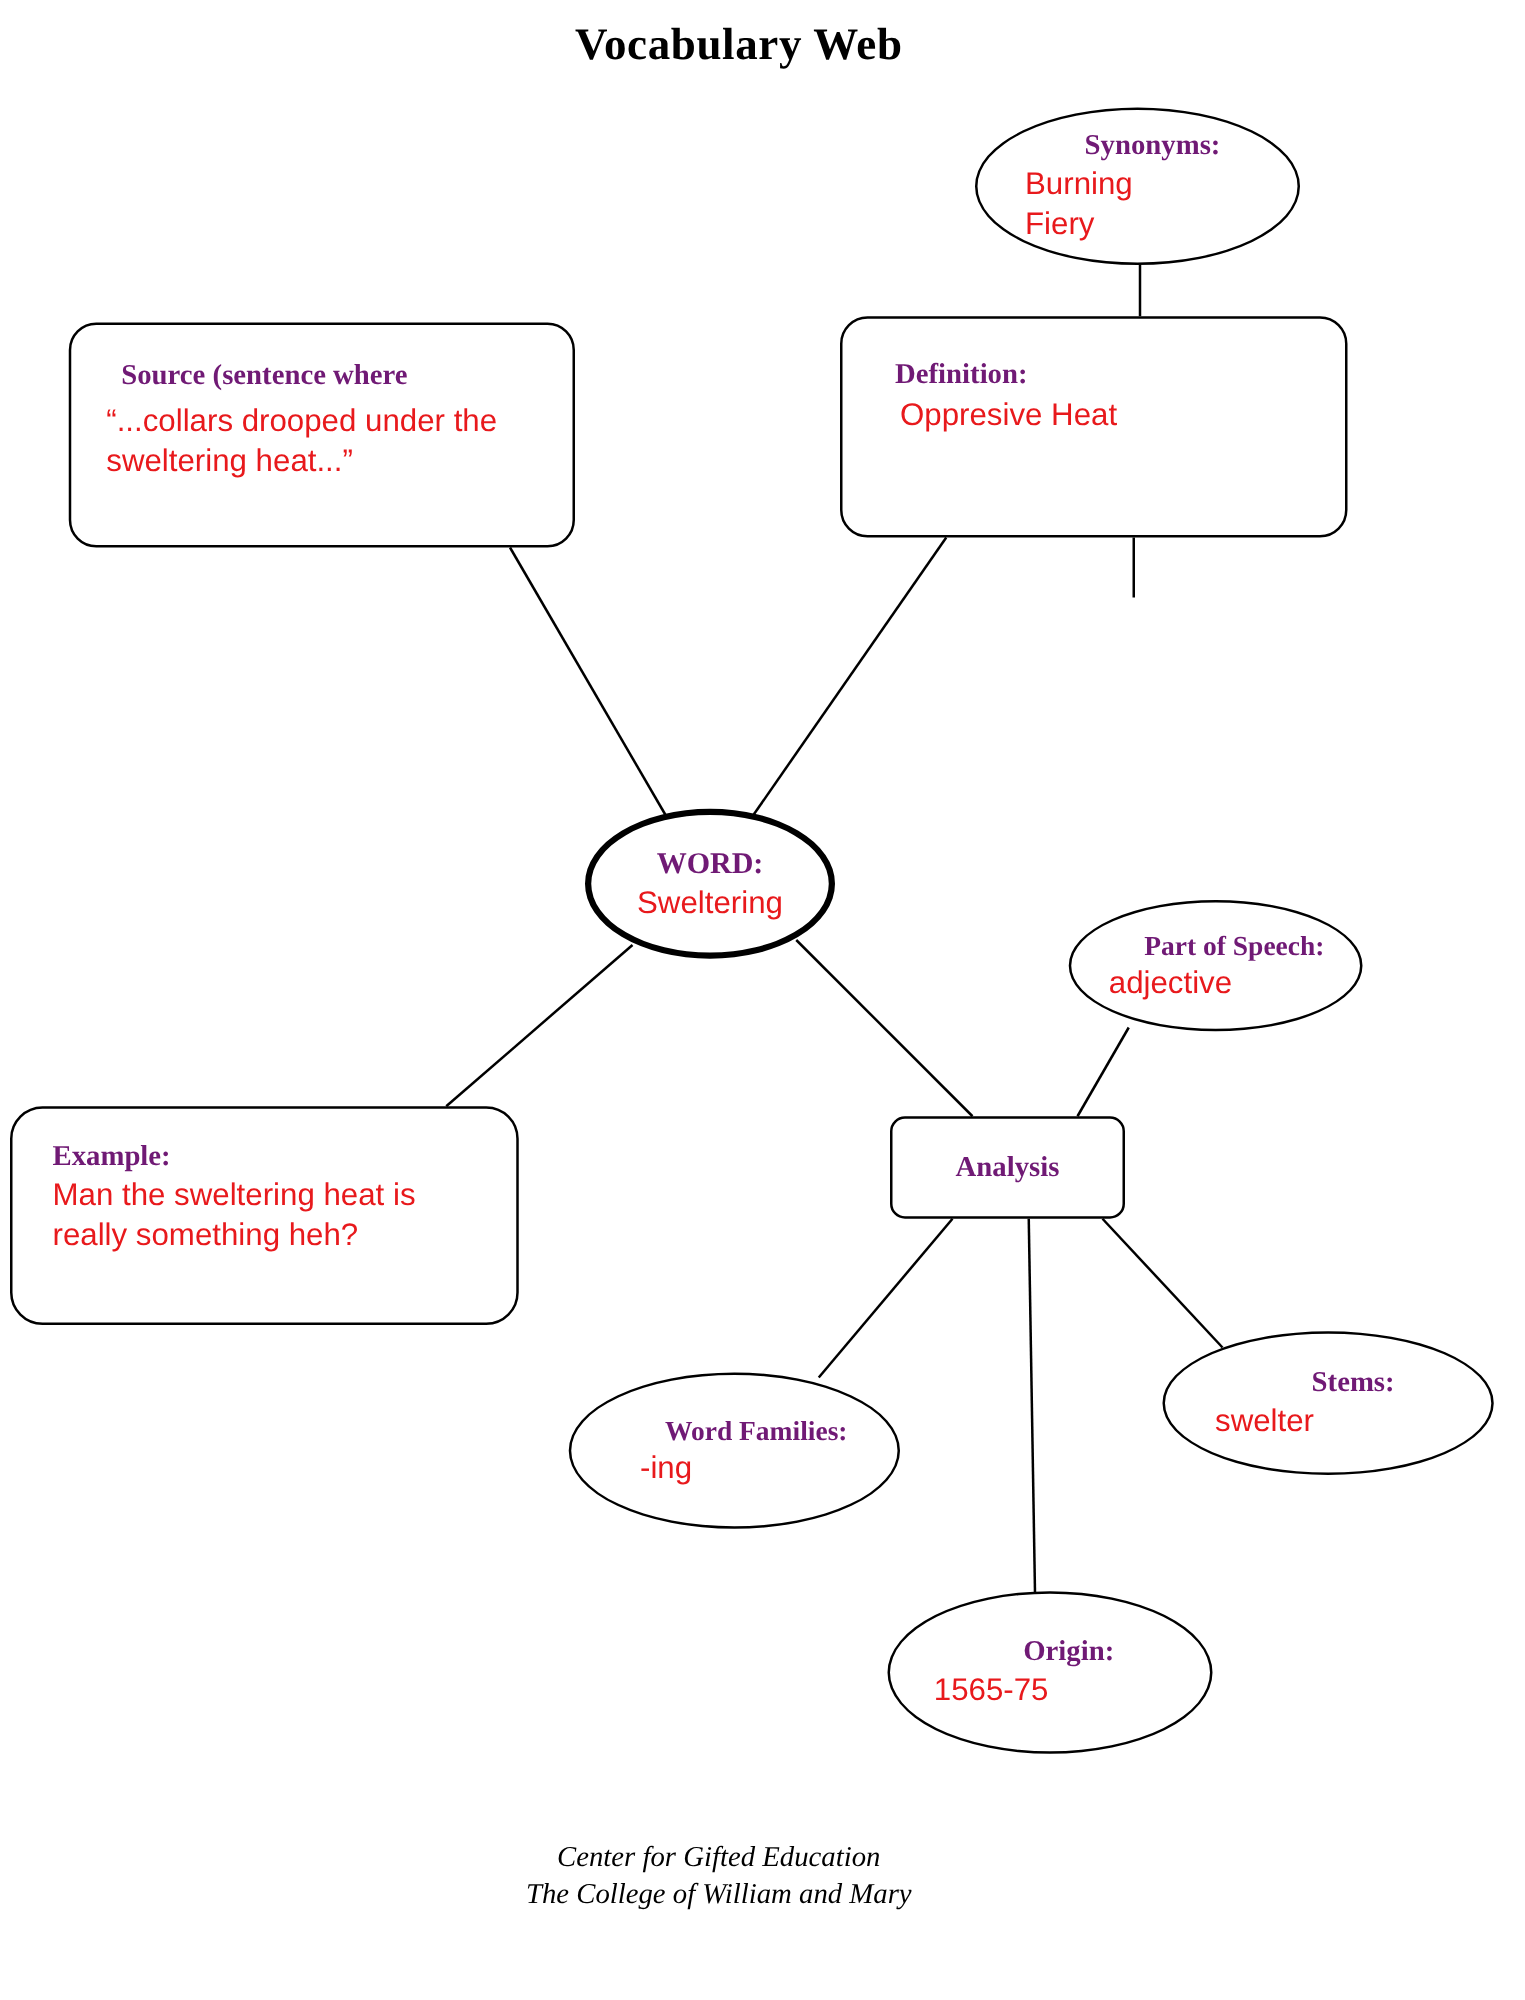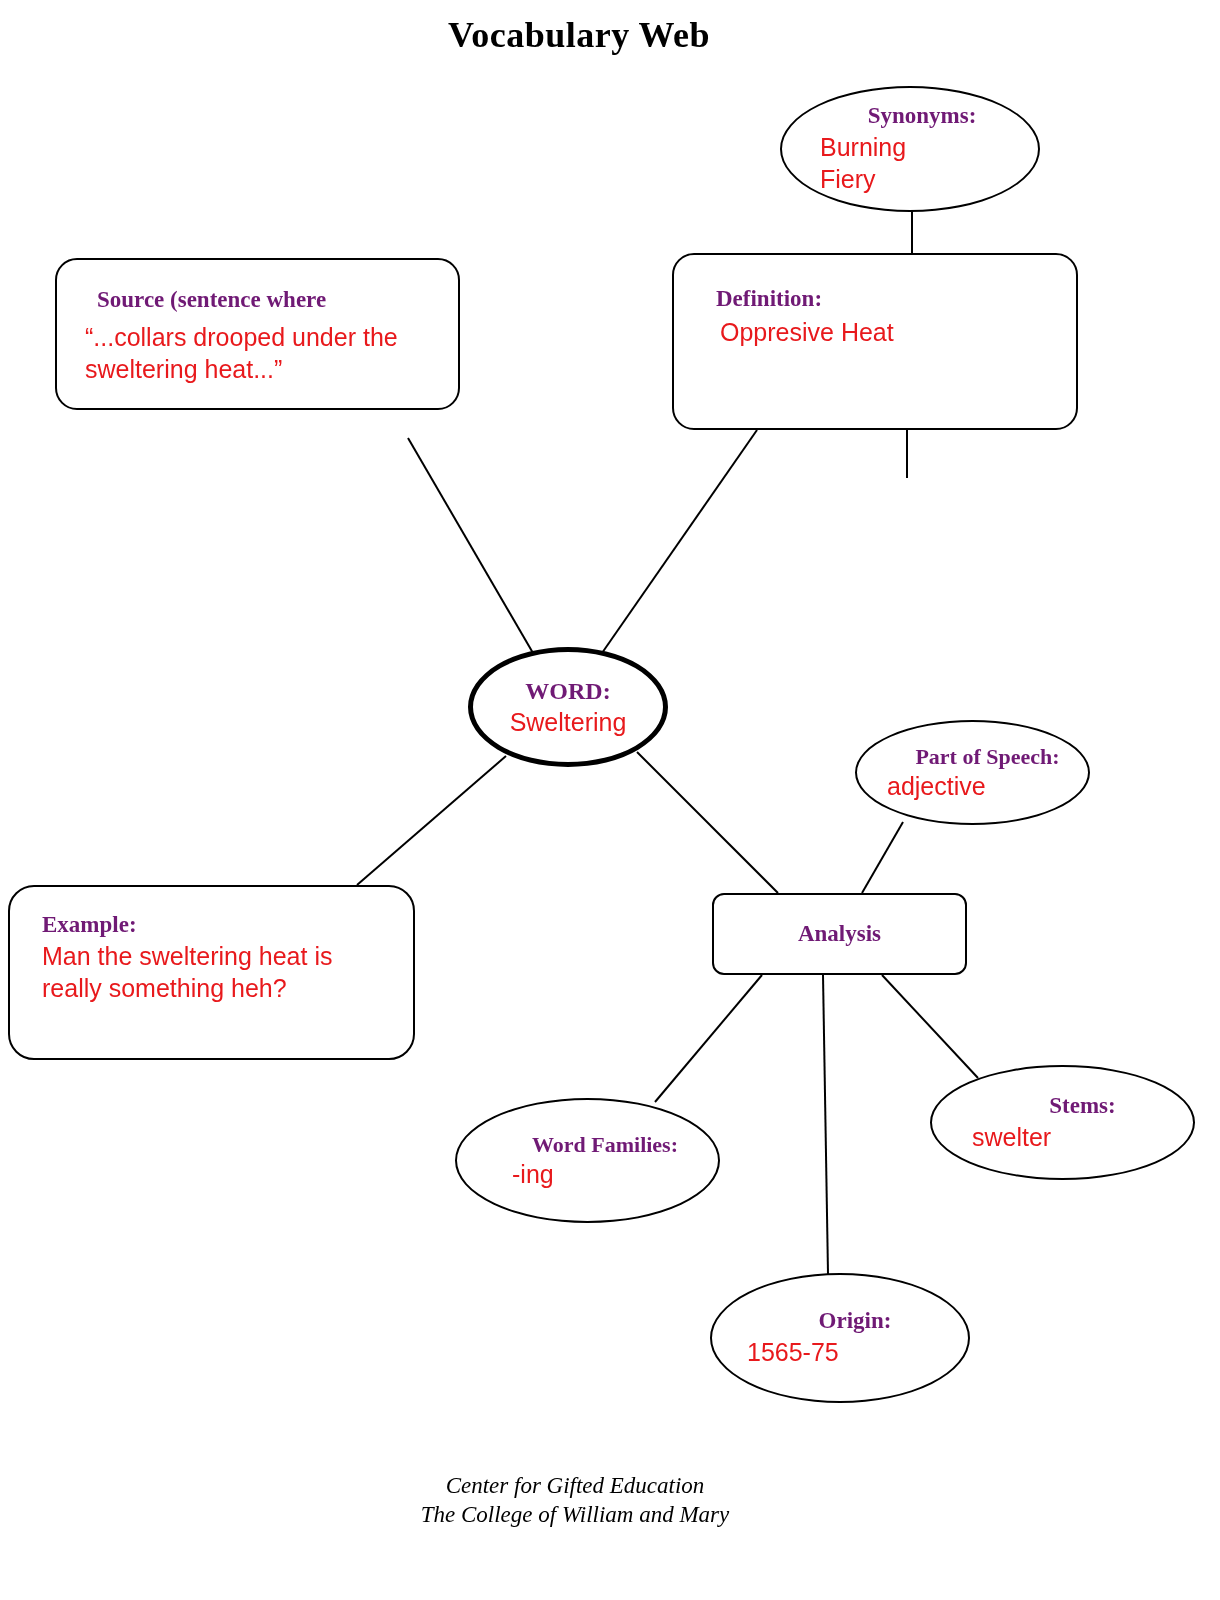--- a/index.html
+++ b/index.html
@@ -5,21 +5,21 @@
   html,body{margin:0;padding:0;background:#ffffff;}
   #page{
     position:relative;
     width:1220px;height:1600px;
     background:#ffffff;
     font-family:"Liberation Serif", serif;
     overflow:hidden;
   }
   #lines{position:absolute;left:0;top:0;width:1220px;height:1600px;}
   .title{
-    position:absolute;left:4px;top:14px;width:1150px;
+    position:absolute;left:16px;top:14px;width:1150px;
     text-align:center;font-weight:bold;font-size:36px;color:#000;
     letter-spacing:0.5px;
   }
   .node{position:absolute;box-sizing:border-box;background:#fff;}
   .ellipse{
     border:2px solid #000;border-radius:50%;
     display:flex;flex-direction:column;justify-content:center;align-items:center;
   }
   .box{
     border:2px solid #000;border-radius:22px;
@@ -32,27 +32,27 @@
     font-family:"Liberation Sans", sans-serif;color:#e8191c;
     font-size:25px;line-height:1.3;
   }
   
   #node-synonyms{left:780px;top:86px;width:260px;height:126px;padding-left:38px;align-items:flex-start;}
   #node-synonyms .label{align-self:center;margin-left:-14px;}
   #node-definition{left:672px;top:253px;width:406px;height:177px;padding:30px 30px 12px 42px;}
   #node-definition .value{margin-left:4px;margin-top:2px;}
   #node-antonyms{left:772px;top:477px;width:265px;height:117px;padding-left:43px;align-items:flex-start;}
   #node-antonyms .label{align-self:center;margin-left:-10px;}
-  #node-source{left:55px;top:258px;width:405px;height:152px;padding:26px 24px 0 40px;}
+  #node-source{left:55px;top:258px;width:405px;height:180px;padding:26px 24px 0 40px;}
   #node-source .value{margin-left:-12px;}
   #node-word{left:468px;top:647px;width:200px;height:120px;border-width:5px;}
   #node-word .label{font-size:24px;}
   #node-pos{left:855px;top:720px;width:235px;height:105px;padding-left:30px;align-items:flex-start;}
   #node-pos .label{align-self:center;font-size:22px;}
-  #node-analysis{left:712px;top:893px;width:255px;height:82px;border-radius:12px;
+  #node-analysis{left:712px;top:893px;width:188px;height:82px;border-radius:12px;
     display:flex;align-items:center;justify-content:center;}
   #node-example{left:8px;top:885px;width:407px;height:175px;border-radius:26px;padding:24px 24px 0 32px;}
   #node-wordfam{left:455px;top:1098px;width:265px;height:125px;padding-left:55px;align-items:flex-start;}
   #node-wordfam .label{align-self:center;margin-left:-20px;font-size:22px;}
   #node-stems{left:930px;top:1065px;width:265px;height:115px;padding-left:40px;align-items:flex-start;}
   #node-stems .label{align-self:center;margin-left:0px;}
   #node-origin{left:710px;top:1273px;width:260px;height:130px;padding-left:35px;align-items:flex-start;}
   #node-origin .label{align-self:center;margin-left:-5px;}
   .footer{
     position:absolute;left:0;top:1472px;width:1150px;text-align:center;

